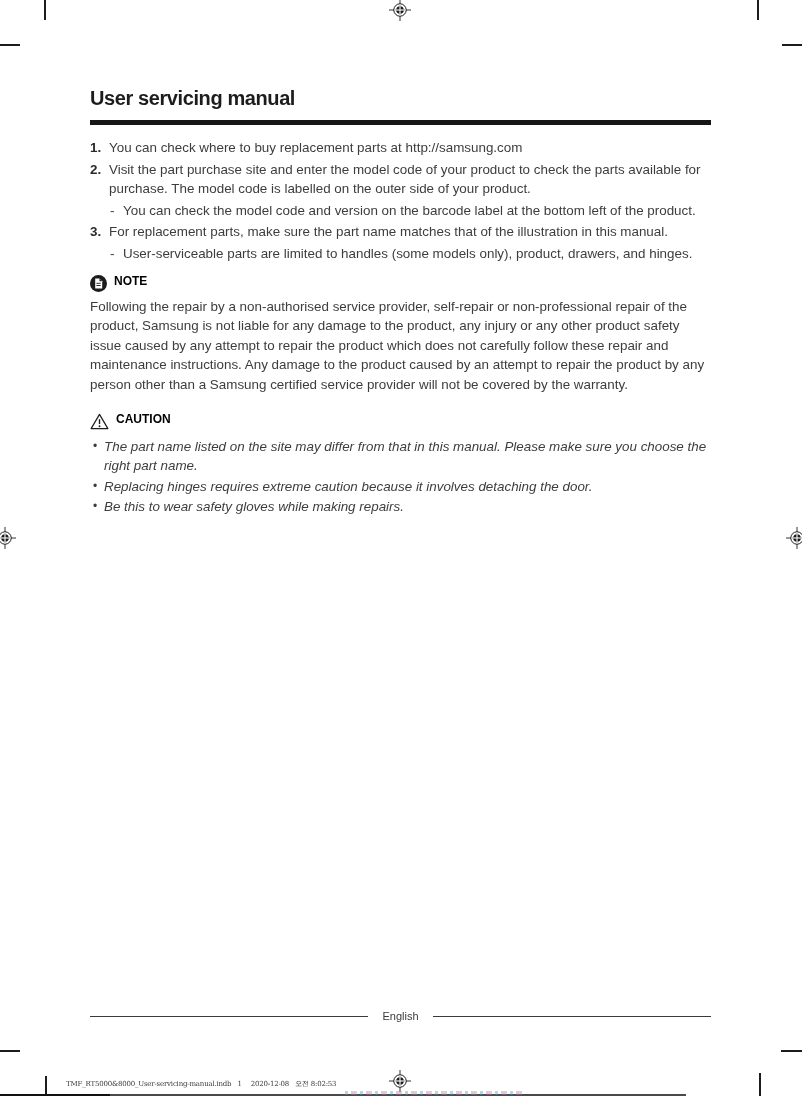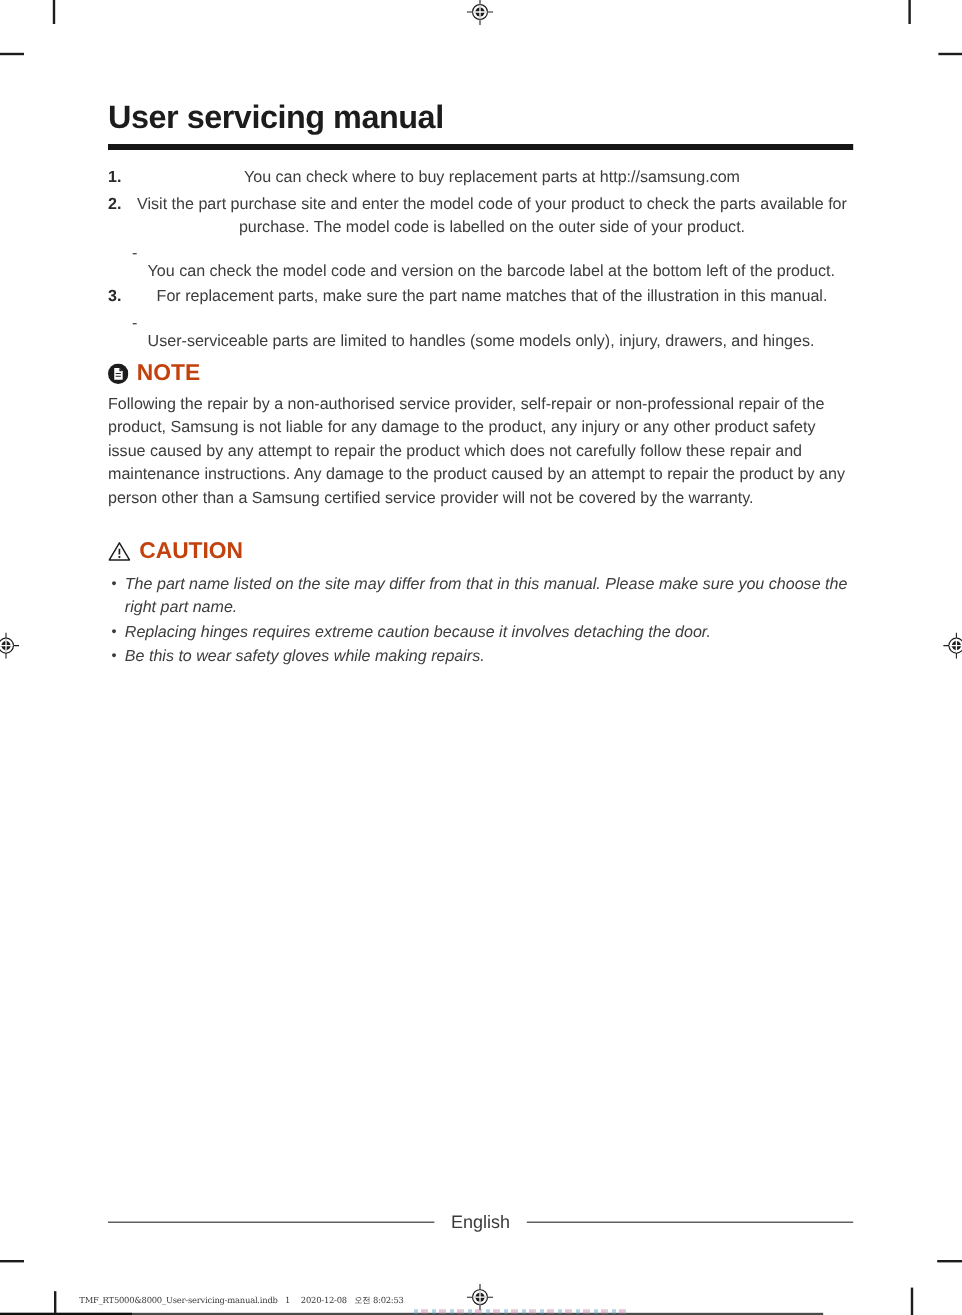--- a/index.html
+++ b/index.html
@@ -11,47 +11,47 @@
     overflow:hidden;
     font-family:"Liberation Sans", sans-serif;
     color:#3d3d3d;
   }
   .content {
     position:absolute; left:90px; top:0; width:621px;
     font-size:13.4px; line-height:19.5px;
   }
   .doc-title {
     margin-top:82px;
-    font-size:27px; line-height:33px;
+    font-size:20px; line-height:33px;
     font-weight:bold; letter-spacing:-0.4px;
     color:#1c1c1c;
   }
   .title-rule { height:5px; background:#161616; margin-top:5px; }
   .steps { margin-top:13px; }
   .step { display:flex; margin-bottom:2px; }
   .step-num { width:19px; font-weight:bold; color:#2a2a2a; flex:0 0 19px; }
-  .step-text { flex:1;text-align:center; }
+  .step-text { flex:1; }
   .substep { display:flex; margin-left:20px; margin-bottom:2px; }
   .substep-dash { width:13px; flex:0 0 13px; }
-  .substep-text { flex:1;margin-top:15px; }
+  .substep-text { flex:1; }
   .icon-head {
-    margin-top:9px; display:flex; align-items:center; gap:7px;
-    font-weight:bold; color:#c2410c; font-size:19px;
+    margin-top:9px; display:flex; align-items:flex-end; gap:7px;
+    font-weight:bold; color:#000000; font-size:12px;
   }
   .note-body { margin-top:5px; }
-  .caution-head { margin-top:26px; }
+  .caution-head { margin-top:16px; }
   .bullets { margin-top:7px; }
   .bullet-row { display:flex; margin-bottom:1px; }
   .bullet-mark { width:14px; flex:0 0 14px; padding-left:3px; font-size:12px; }
   .bullet-text { flex:1;font-style:italic; }
 
   .footer {
     position:absolute; left:90px; top:1010px; width:621px;
     display:flex; align-items:center; gap:14px;
-    font-size:15px; color:#3a3a3a;
+    font-size:11px; color:#3a3a3a;
   }
   .footer-rule { flex:1; height:1px; background:#3a3a3a; }
 
   .slug {
     position:absolute; left:58px; top:1071px;
     font-family:"DejaVu Serif", serif;
     font-size:7px; line-height:9px; color:#3a3a3a;
     white-space:pre; letter-spacing:-0.2px;
   }
   .slug-datetime { margin-left:9px; }
@@ -137,21 +137,21 @@
         <span class="substep-dash">-</span>
         <span class="substep-text">You can check the model code and version on the barcode label at the bottom left of the product.</span>
       </div>
 
       <div class="step">
         <span class="step-num">3.</span>
         <span class="step-text">For replacement parts, make sure the part name matches that of the illustration in this manual.</span>
       </div>
       <div class="substep">
         <span class="substep-dash">-</span>
-        <span class="substep-text">User-serviceable parts are limited to handles (some models only), injury, drawers, and hinges.</span>
+        <span class="substep-text">User-serviceable parts are limited to handles (some models only), product, drawers, and hinges.</span>
       </div>
 
     </div>
 
     <div class="icon-head">
       <svg width="17" height="17" viewBox="0 0 17 17">
         <circle cx="8.5" cy="8.5" r="8.5" fill="#1c1c1c"></circle>
         <path d="M5.2 3.6 h4.3 l2.7 2.7 v7.1 h-7 z" fill="#ffffff"></path>
         <path d="M9.5 3.6 v2.7 h2.7 z" fill="#1c1c1c"></path>
         <line x1="6.4" y1="8.3" x2="10.7" y2="8.3" stroke="#1c1c1c" stroke-width="0.9"></line>

